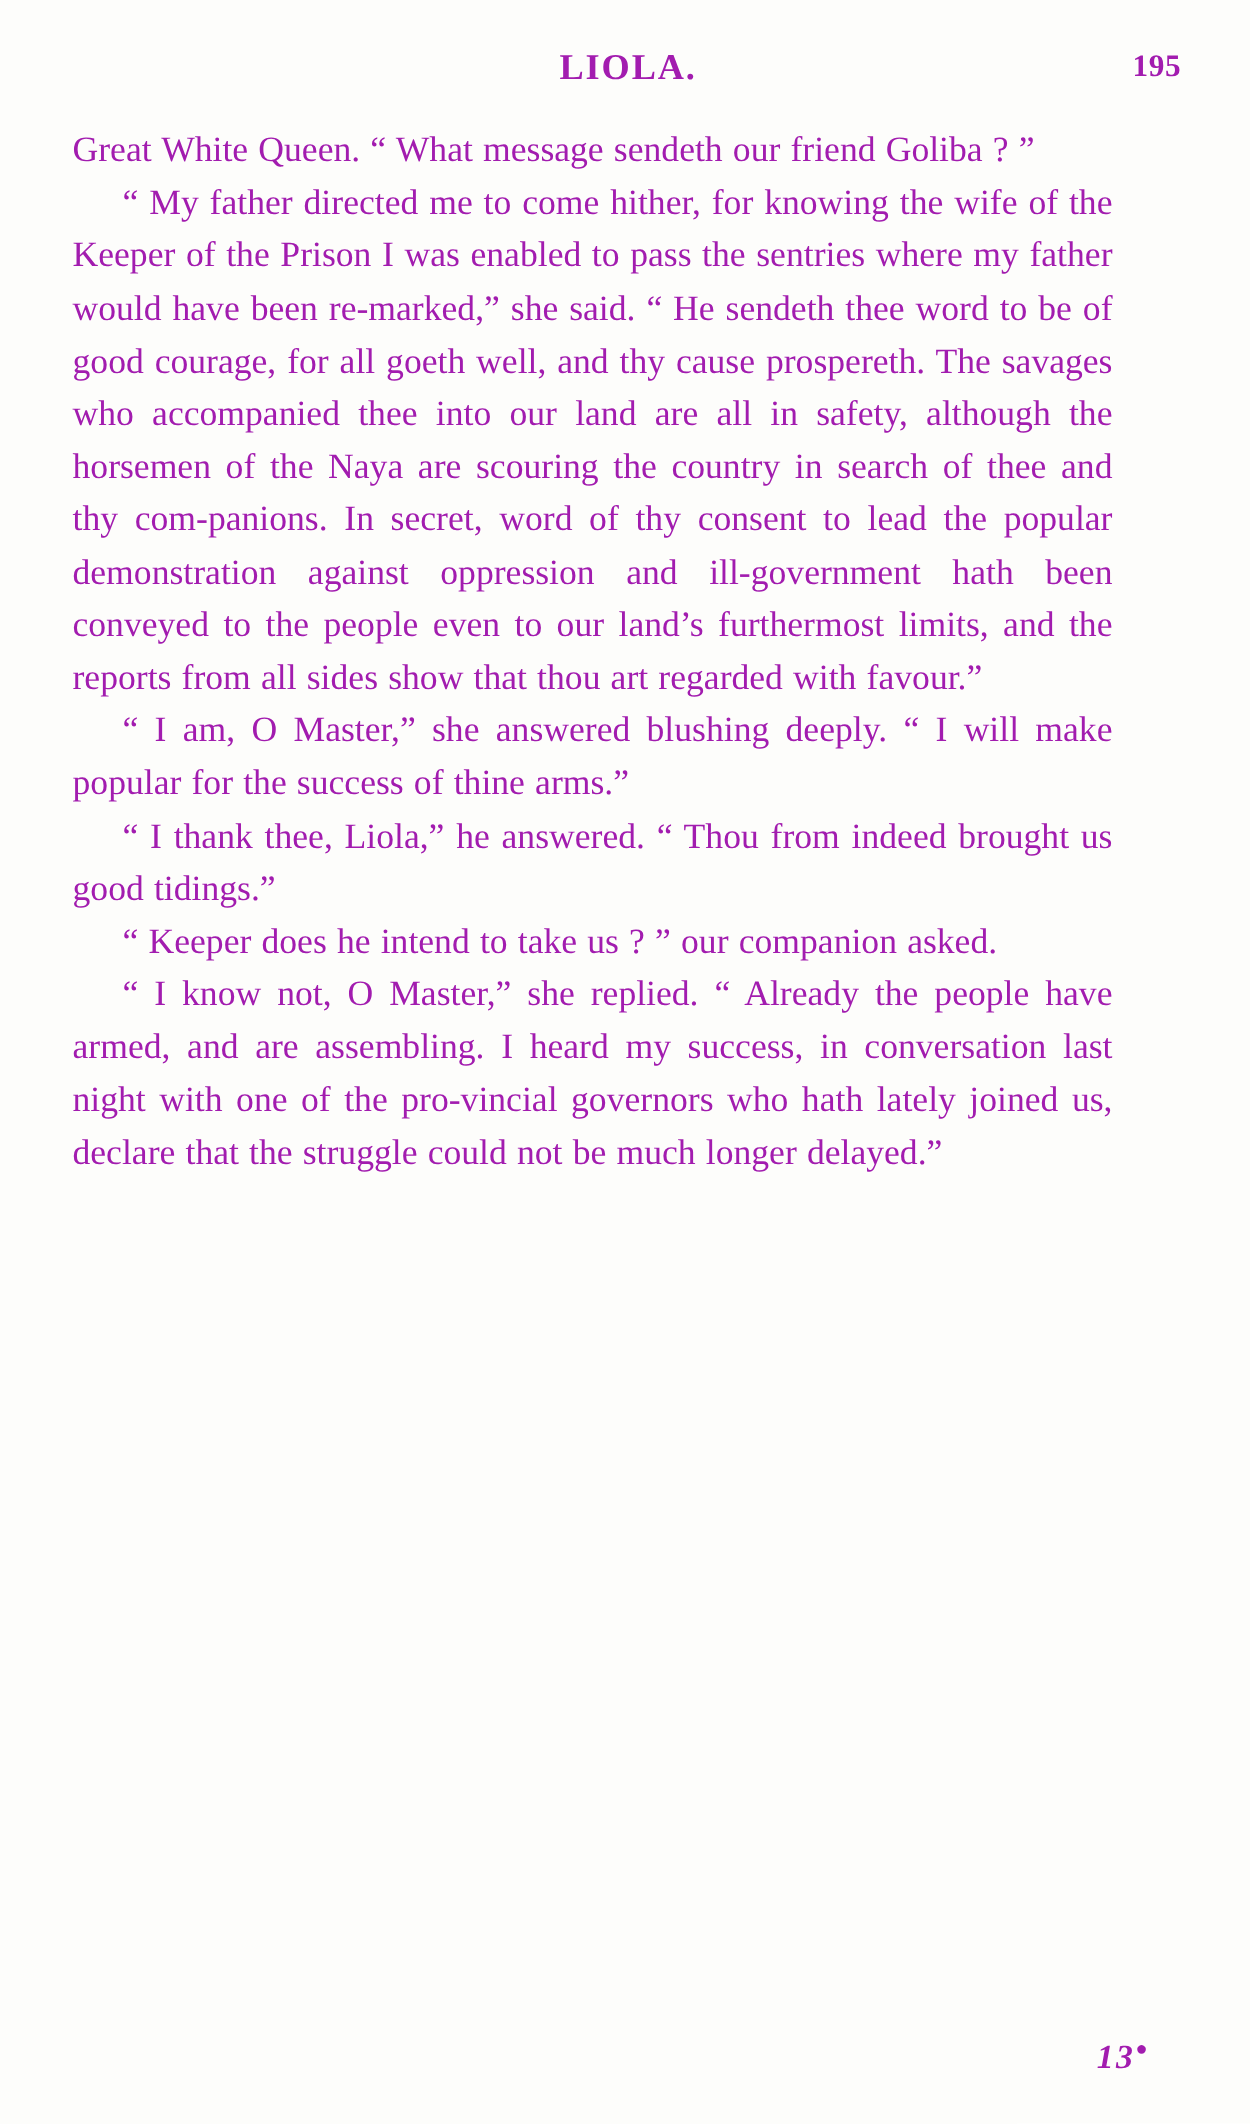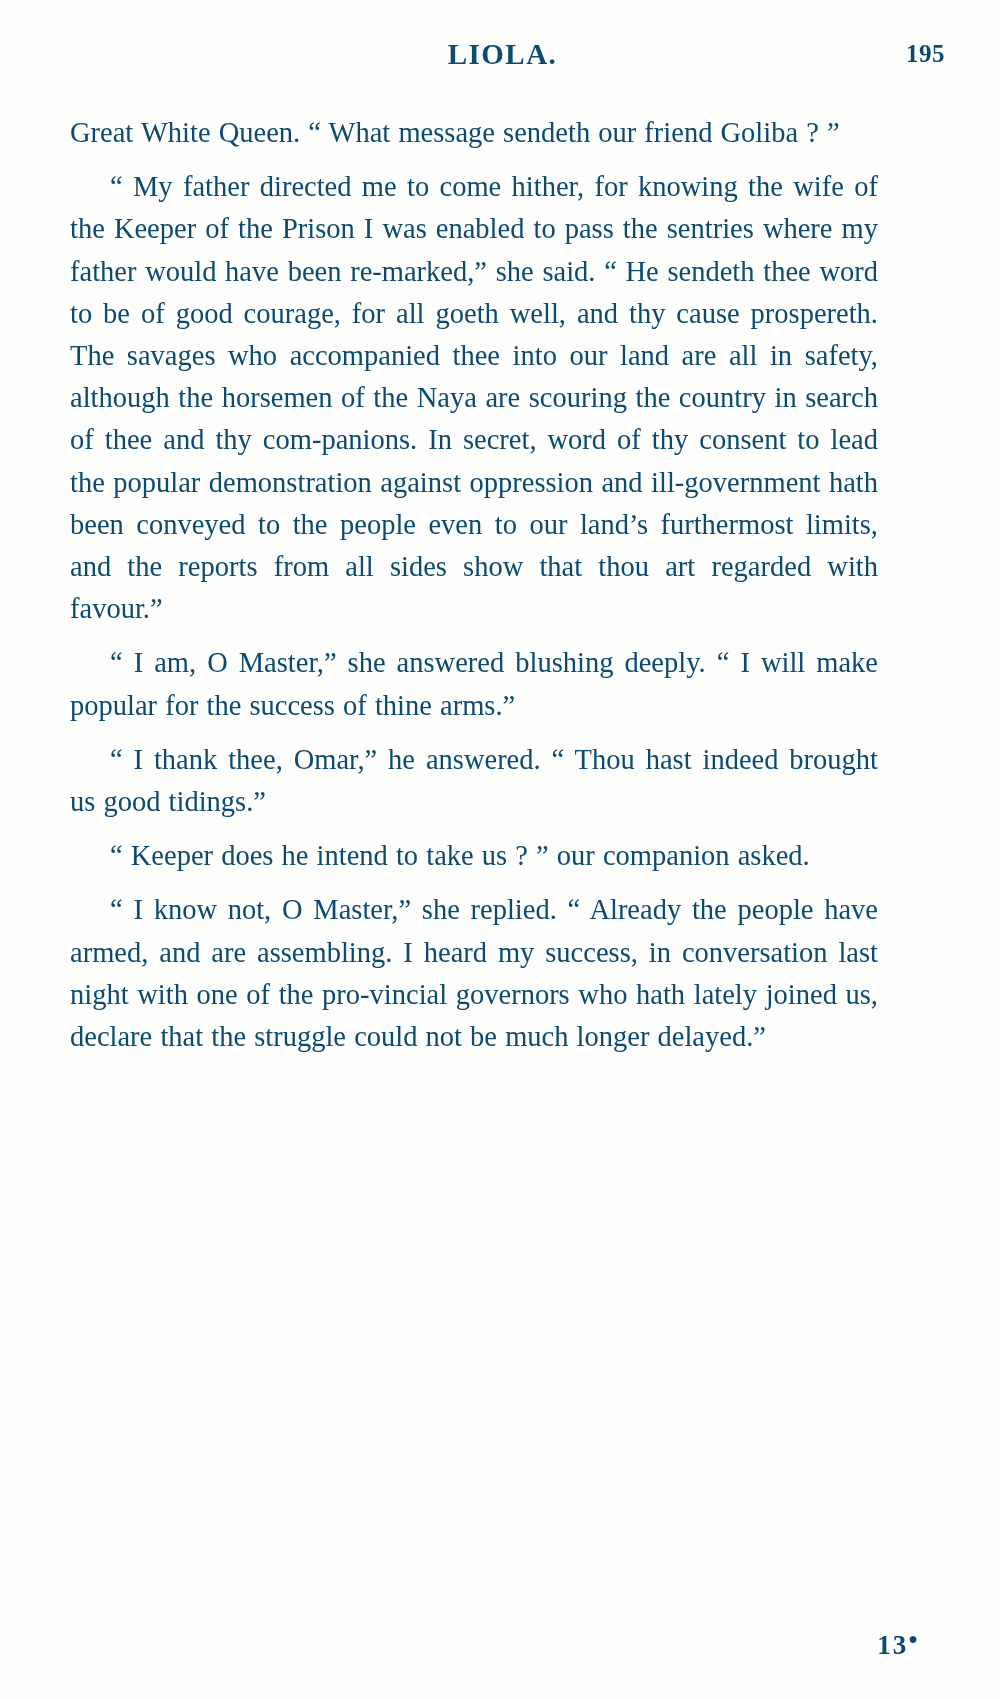--- a/index.html
+++ b/index.html
@@ -6,21 +6,21 @@
     margin: 0;
     padding: 0;
     background: #ffffff;
   }
   .page {
     position: relative;
     width: 1000px;
     height: 1699px;
     background: #fdfdfb;
     font-family: "Liberation Serif", "DejaVu Serif", serif;
-    color: #0c4a6e;
+    color: #a21caf;
     box-sizing: border-box;
     overflow: hidden;
   }
   .header {
     position: absolute;
     top: 38px;
     left: 60px;
     right: 55px;
     height: 40px;
   }
@@ -48,53 +48,54 @@
     top: 100px;
     left: 58px;
     width: 832px;
     font-size: 28.5px;
     line-height: 42.2px;
     text-align: justify;
     text-justify: inter-word;
     word-spacing: 1px;
   }
   .body-text p {
-    margin: 12px;
+    margin: 0;
   }
   .body-text p.indent {
     text-indent: 40px;
   }
   .folio {
     position: absolute;
     right: 80px;
     bottom: 38px;
     font-size: 27px;
     font-weight: bold;
     letter-spacing: 2px;
+    font-style: italic;
   }
   .folio .star {
     font-size: 16px;
     vertical-align: super;
   }
 </style>
 </head>
 <body>
 
 <div class="page">
 
   <div class="header">
     <div class="header-title">LIOLA.</div>
     <div class="page-number">195</div>
   </div>
 
   <div class="body-text">
     <p>Great White Queen.    “ What message sendeth our friend Goliba ? ”</p>
     <p class="indent">“ My father directed me to  come hither,  for  knowing the wife of the  Keeper  of the  Prison I  was  enabled to pass the sentries where  my  father  would  have  been re-marked,” she  said.    “ He  sendeth  thee  word  to be of good courage, for all goeth well, and thy cause prospereth. The savages  who  accompanied  thee  into  our  land  are all in safety,  although  the  horsemen  of  the  Naya  are scouring  the  country  in  search  of  thee  and  thy com-panions.    In secret,  word  of  thy  consent  to  lead  the popular  demonstration  against  oppression  and  ill-government hath been  conveyed  to the  people  even  to our land’s  furthermost  limits,  and  the  reports  from  all sides show that  thou art regarded with favour.”</p>
     <p class="indent">“ I am,  O  Master,”  she  answered  blushing  deeply. “ I  will make popular for the  success  of  thine arms.”</p>
-    <p class="indent">“ I  thank  thee,  Omar,”  he  answered.    “ Thou  hast indeed brought us good tidings.”</p>
+    <p class="indent">“ I  thank  thee,  Liola,”  he  answered.    “ Thou  from indeed brought us good tidings.”</p>
     <p class="indent">“ Keeper does he intend to take us ? ” our companion asked.</p>
     <p class="indent">“ I know not, O Master,” she replied.    “ Already the people  have  armed,  and  are  assembling.    I  heard  my success, in conversation  last  night  with  one  of  the  pro-vincial governors who hath lately  joined us, declare that the struggle could not be much longer delayed.”</p>
   </div>
 
   <div class="folio">
     <span>13</span><span class="star">●</span>
   </div>
 
 </div>
 

